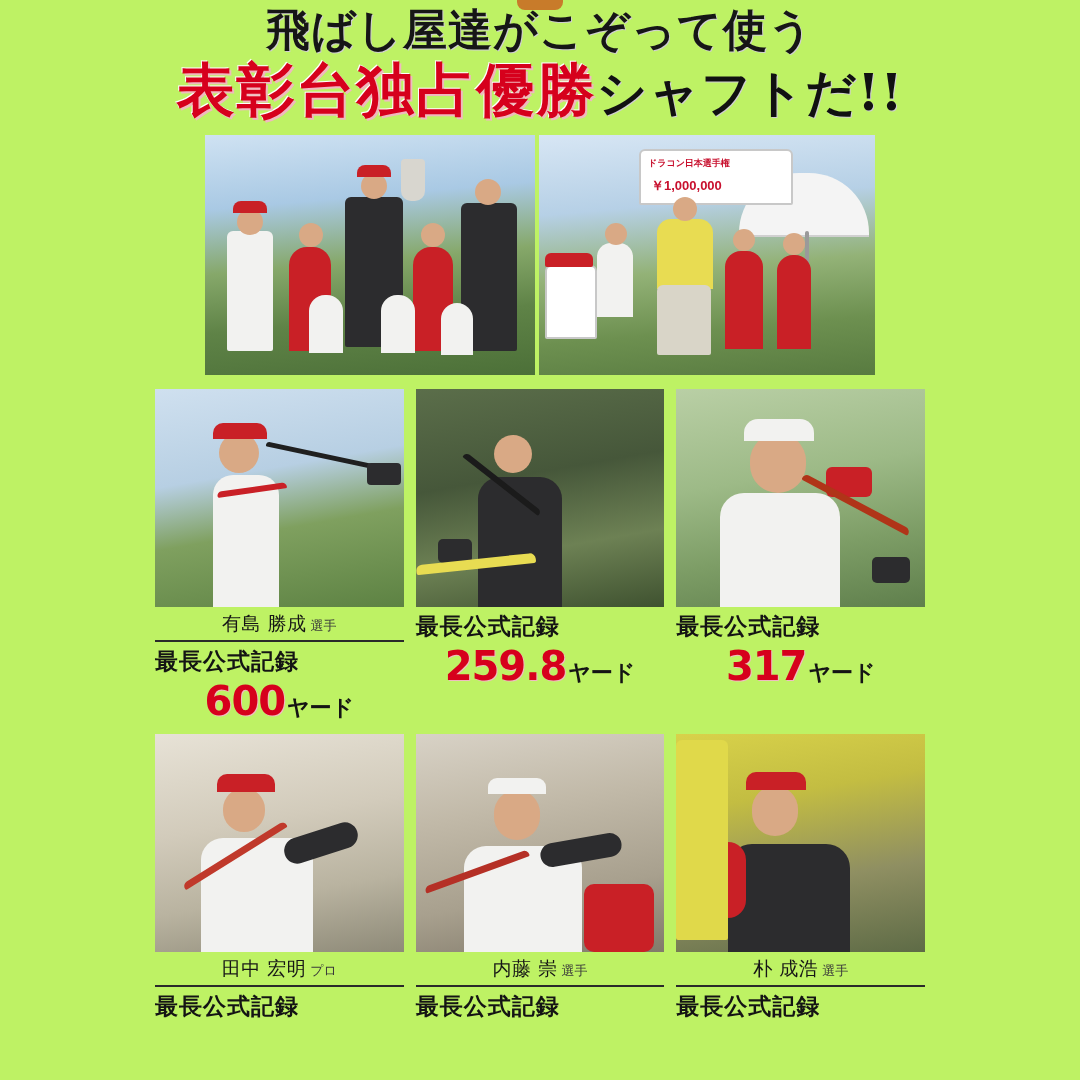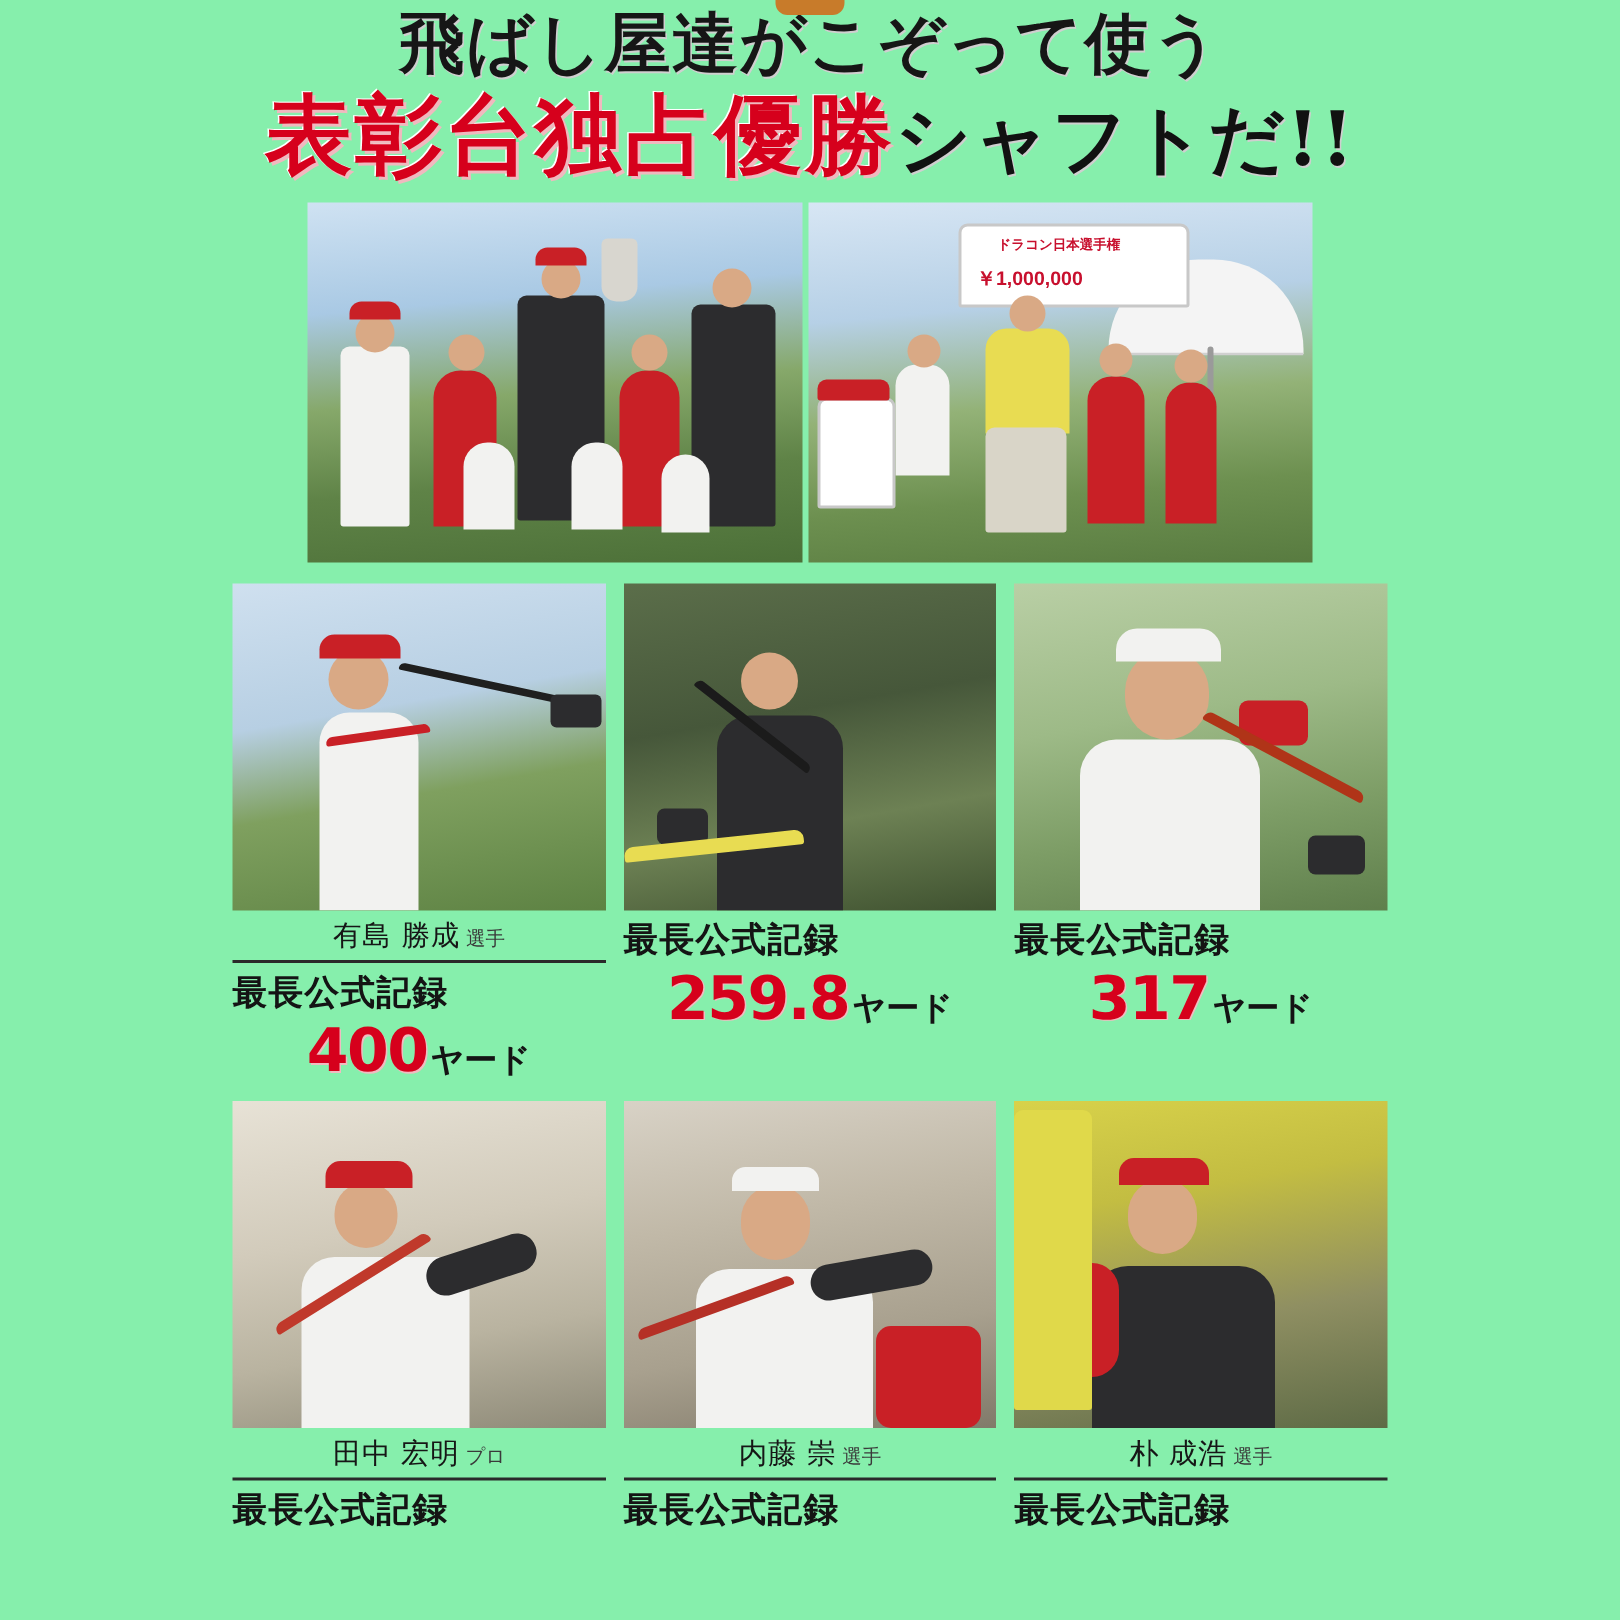--- a/index.html
+++ b/index.html
@@ -11,21 +11,21 @@
     width: 1080px;
     height: 1080px;
     overflow: hidden;
     font-family: "Liberation Sans", sans-serif;
     color: #1a1a1a;
   }
   .page {
     position: relative;
     width: 1080px;
     height: 1080px;
-    background: #86efac;
+    background: #bef264;
   }
 
   
   .headline {
     text-align: center;
     padding-top: 6px;
   }
   .headline-line1 {
     font-family: "DejaVu Serif", serif;
     font-weight: bold;
@@ -245,21 +245,21 @@
       <div class="fig white" style="left:104px; top:160px; width:34px; height:58px; border-radius:16px 16px 0 0;"></div>
       <div class="fig white" style="left:176px; top:160px; width:34px; height:58px; border-radius:16px 16px 0 0;"></div>
       <div class="fig white" style="left:236px; top:168px; width:32px; height:52px; border-radius:16px 16px 0 0;"></div>
     </div>
 
     <div class="photo top-photo-b">
       <div class="fig umbrella" style="right:6px; top:38px; width:130px; height:62px;"></div>
       <div class="fig" style="right:66px; top:96px; width:4px; height:96px; background:#9a9a9a;"></div>
 
       <div class="fig sign" style="left:100px; top:14px; width:150px; height:52px;">
-        <span class="sign-text" style="left:24px; top:6px;">ドラコン日本選手権</span>
+        <span class="sign-text" style="left:7px; top:6px;">ドラコン日本選手権</span>
         <span class="sign-text" style="left:10px; top:26px; font-size:13px;">￥1,000,000</span>
       </div>
 
       <div class="fig yellow" style="left:118px; top:84px; width:56px; height:70px; border-radius:14px 14px 0 0;"></div>
       <div class="fig skin" style="left:134px; top:62px; width:24px; height:24px;"></div>
       <div class="fig" style="left:118px; top:150px; width:54px; height:70px; background:#d9d5c8;"></div>
 
       <div class="fig white" style="left:58px; top:108px; width:36px; height:74px; border-radius:14px 14px 0 0;"></div>
       <div class="fig skin" style="left:66px; top:88px; width:22px; height:22px;"></div>
 
@@ -284,21 +284,21 @@
         <div class="fig red" style="left:58px; top:34px; width:54px; height:16px; border-radius:10px 10px 0 0;"></div>
         <div class="fig" style="left:110px; top:64px; width:112px; height:5px; background:#1f1f1f; transform:rotate(12deg);"></div>
         <div class="fig dark" style="left:212px; top:74px; width:34px; height:22px; border-radius:4px;"></div>
         <div class="fig red" style="left:62px; top:98px; width:70px; height:6px; transform:rotate(-8deg);"></div>
       </div>
       <div class="name-row">
         <span class="player-name">有島 勝成</span><span class="player-suffix">選手</span>
       </div>
       <div class="record-label">最長公式記録</div>
       <div class="record-value">
-        <span class="record-num">400</span><span class="record-unit">ヤード</span>
+        <span class="record-num">600</span><span class="record-unit">ヤード</span>
       </div>
     </div>
 
     <div class="card">
       <div class="card-photo p2">
         <div class="fig dark" style="left:62px; top:88px; width:84px; height:130px; border-radius:22px 22px 0 0;"></div>
         <div class="fig skin" style="left:78px; top:46px; width:38px; height:38px;"></div>
         <div class="fig" style="left:38px; top:92px; width:96px; height:6px; background:#1b1b1b; transform:rotate(38deg);"></div>
         <div class="fig dark" style="left:22px; top:150px; width:34px; height:24px; border-radius:5px;"></div>
         <div class="fig yellow" style="left:0px; top:170px; width:120px; height:10px; transform:rotate(-6deg);"></div>

